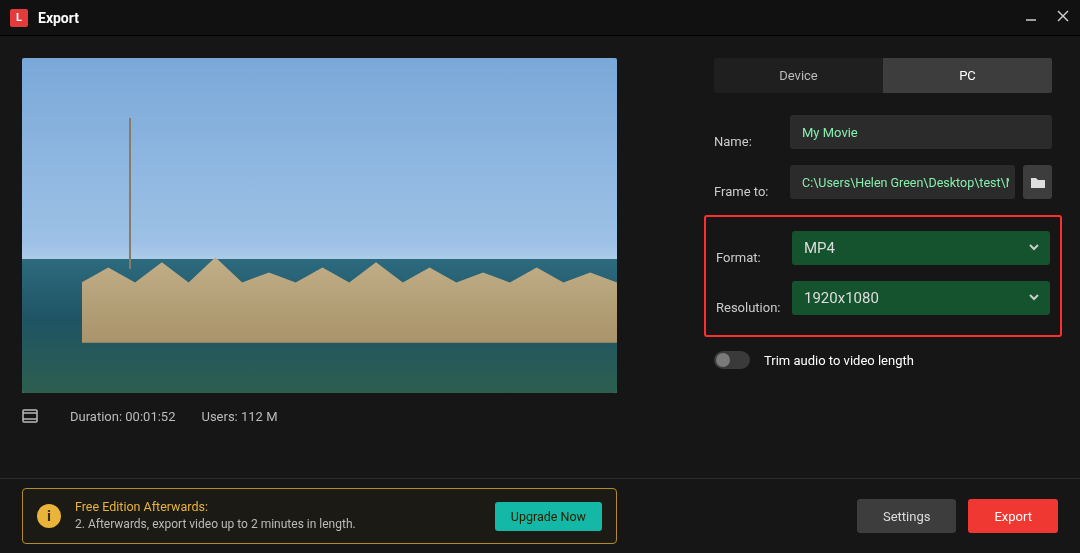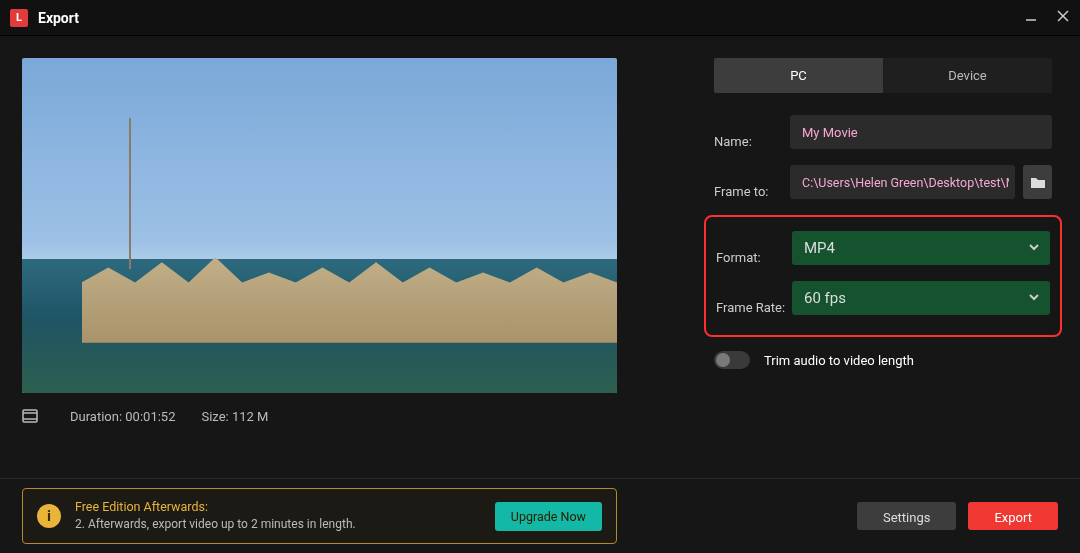--- a/index.html
+++ b/index.html
@@ -19,41 +19,41 @@
 .mast{position:absolute;left:18%;top:18%;width:2px;height:45%;background:#8a7a6a}
 .meta{display:flex;align-items:center;gap:26px;margin-top:16px;color:#bbb;font-size:13px}
 .meta svg{width:16px;height:14px;stroke:#bbb;fill:none;stroke-width:1.5;vertical-align:-2px;margin-right:6px}
 .right{flex:1;padding-right:6px}
 .tabs{display:flex;background:#1f1f1f;border-radius:2px;overflow:hidden;margin-bottom:22px}
 .tab{flex:1;text-align:center;padding:10px 0;color:#bbb;cursor:pointer;font-size:13px}
 .tab.active{background:#3d3d3d;color:#fff}
 .row{display:flex;align-items:flex-end;margin-bottom:16px}
 .row label{width:76px;color:#ccc;font-size:13px}
 .row .field{flex:1;position:relative}
-.input{width:100%;height:34px;background:#2b2b2b;border:none;border-radius:3px;color:#f9a8d4;padding:0 12px;font-size:13px;outline:none}
+.input{width:100%;height:34px;background:#2b2b2b;border:none;border-radius:3px;color:#86efac;padding:0 12px;font-size:13px;outline:none}
 .input.path{font-size:12.5px;padding-right:6px}
 .browse{width:34px;height:34px;background:#3d3d3d;border-radius:3px;margin-left:8px;display:flex;align-items:center;justify-content:center;cursor:pointer}
 .browse svg{width:16px;height:14px;fill:#ddd}
-.highlight{border:2px solid #ff2e2e;border-radius:8px;padding:14px 10px 4px 10px;margin:2px -10px 14px -10px}
+.highlight{border:2px solid #ff2e2e;border-radius:3px;padding:14px 10px 4px 10px;margin:2px -10px 14px -10px}
 .select{width:100%;height:34px;background:#14532d;border:none;border-radius:3px;color:#ddd;padding:0 12px;font-size:15px;display:flex;align-items:center;cursor:pointer;position:relative}
 .select .chev{position:absolute;right:10px;top:50%;transform:translateY(-50%)}
 .select .chev svg{width:12px;height:12px;stroke:#ccc;fill:none;stroke-width:2}
 .trim{display:flex;align-items:center;gap:14px;margin-top:4px}
 .toggle{width:36px;height:18px;border-radius:10px;background:#3a3a3a;position:relative;cursor:pointer}
 .toggle::after{content:"";width:14px;height:14px;border-radius:50%;background:#7a7a7a;position:absolute;top:2px;left:2px}
 .trim span{color:#ffffff;font-size:13px}
 .footer{position:absolute;left:0;right:0;bottom:0;height:75px;border-top:1px solid #2a2a2a;display:flex;align-items:center;padding:0 22px;background:#161616}
 .limbox{flex:0 0 595px;height:56px;border:1px solid #b48a2c;border-radius:4px;display:flex;align-items:center;padding:0 14px;background:#1c1a14}
 .limbox .info{width:24px;height:24px;border-radius:50%;background:#e8b43a;color:#3a2a00;font-weight:700;display:flex;align-items:center;justify-content:center;margin-right:14px;font-size:15px}
 .limbox .txt{line-height:1.35;font-size:12px}
 .limbox .txt .hd{color:#e8b43a;font-size:12.5px}
 .limbox .txt .ln{color:#bbb}
 .upgrade{margin-left:auto;background:#14b8a6;color:#2a2000;border:none;padding:7px 16px;border-radius:3px;font-size:12.5px;cursor:pointer}
 .spacer{flex:1}
-.btn{height:28px;padding:8px 26px;border:none;border-radius:3px;font-size:13px;cursor:pointer}
+.btn{height:34px;padding:8px 26px;border:none;border-radius:3px;font-size:13px;cursor:pointer}
 .btn.grey{background:#3d3d3d;color:#ddd;margin-right:12px}
 .btn.red{background:#ee3831;color:#fff}
 </style>
 </head>
 <body>
 
 <div class="titlebar">
   <div class="logo">L</div>
   <div class="title">Export</div>
   <div class="winbtns">
@@ -75,28 +75,28 @@
       <div class="palace"></div>
       <div class="mast"></div>
     </div>
     <div class="meta">
       <span><svg viewBox="0 0 16 14">
             <rect x="1" y="1" width="14" height="12" rx="1"></rect>
             <line x1="1" y1="4" x2="15" y2="4"></line>
             <line x1="1" y1="10" x2="15" y2="10"></line>
           </svg></span>
       <span><span>Duration:</span>&nbsp;<span>00:01:52</span></span>
-      <span><span>Size:</span>&nbsp;<span>112 M</span></span>
+      <span><span>Users:</span>&nbsp;<span>112 M</span></span>
     </div>
   </div>
 
   <div class="right">
     <div class="tabs">
+      <div class="tab">Device</div>
       <div class="tab active">PC</div>
-      <div class="tab">Device</div>
     </div>
 
     <div class="row">
       <label>Name:</label>
       <div class="field"><input class="input" value="My Movie" style=""></div>
     </div>
 
     <div class="row">
       <label>Frame to:</label>
       <div class="field" style="display:flex">
@@ -115,24 +115,24 @@
         <div class="field">
           <div class="select">
             <span>MP4</span>
             <span class="chev"><svg viewBox="0 0 12 12">
                   <polyline points="2 4 6 8 10 4"></polyline>
                 </svg></span>
           </div>
         </div>
       </div>
       <div class="row">
-        <label>Frame Rate:</label>
+        <label>Resolution:</label>
         <div class="field">
           <div class="select">
-            <span>60 fps</span>
+            <span>1920x1080</span>
             <span class="chev"><svg viewBox="0 0 12 12">
                   <polyline points="2 4 6 8 10 4"></polyline>
                 </svg></span>
           </div>
         </div>
       </div>
     </div>
 
     <div class="trim">
       <div class="toggle"></div>

